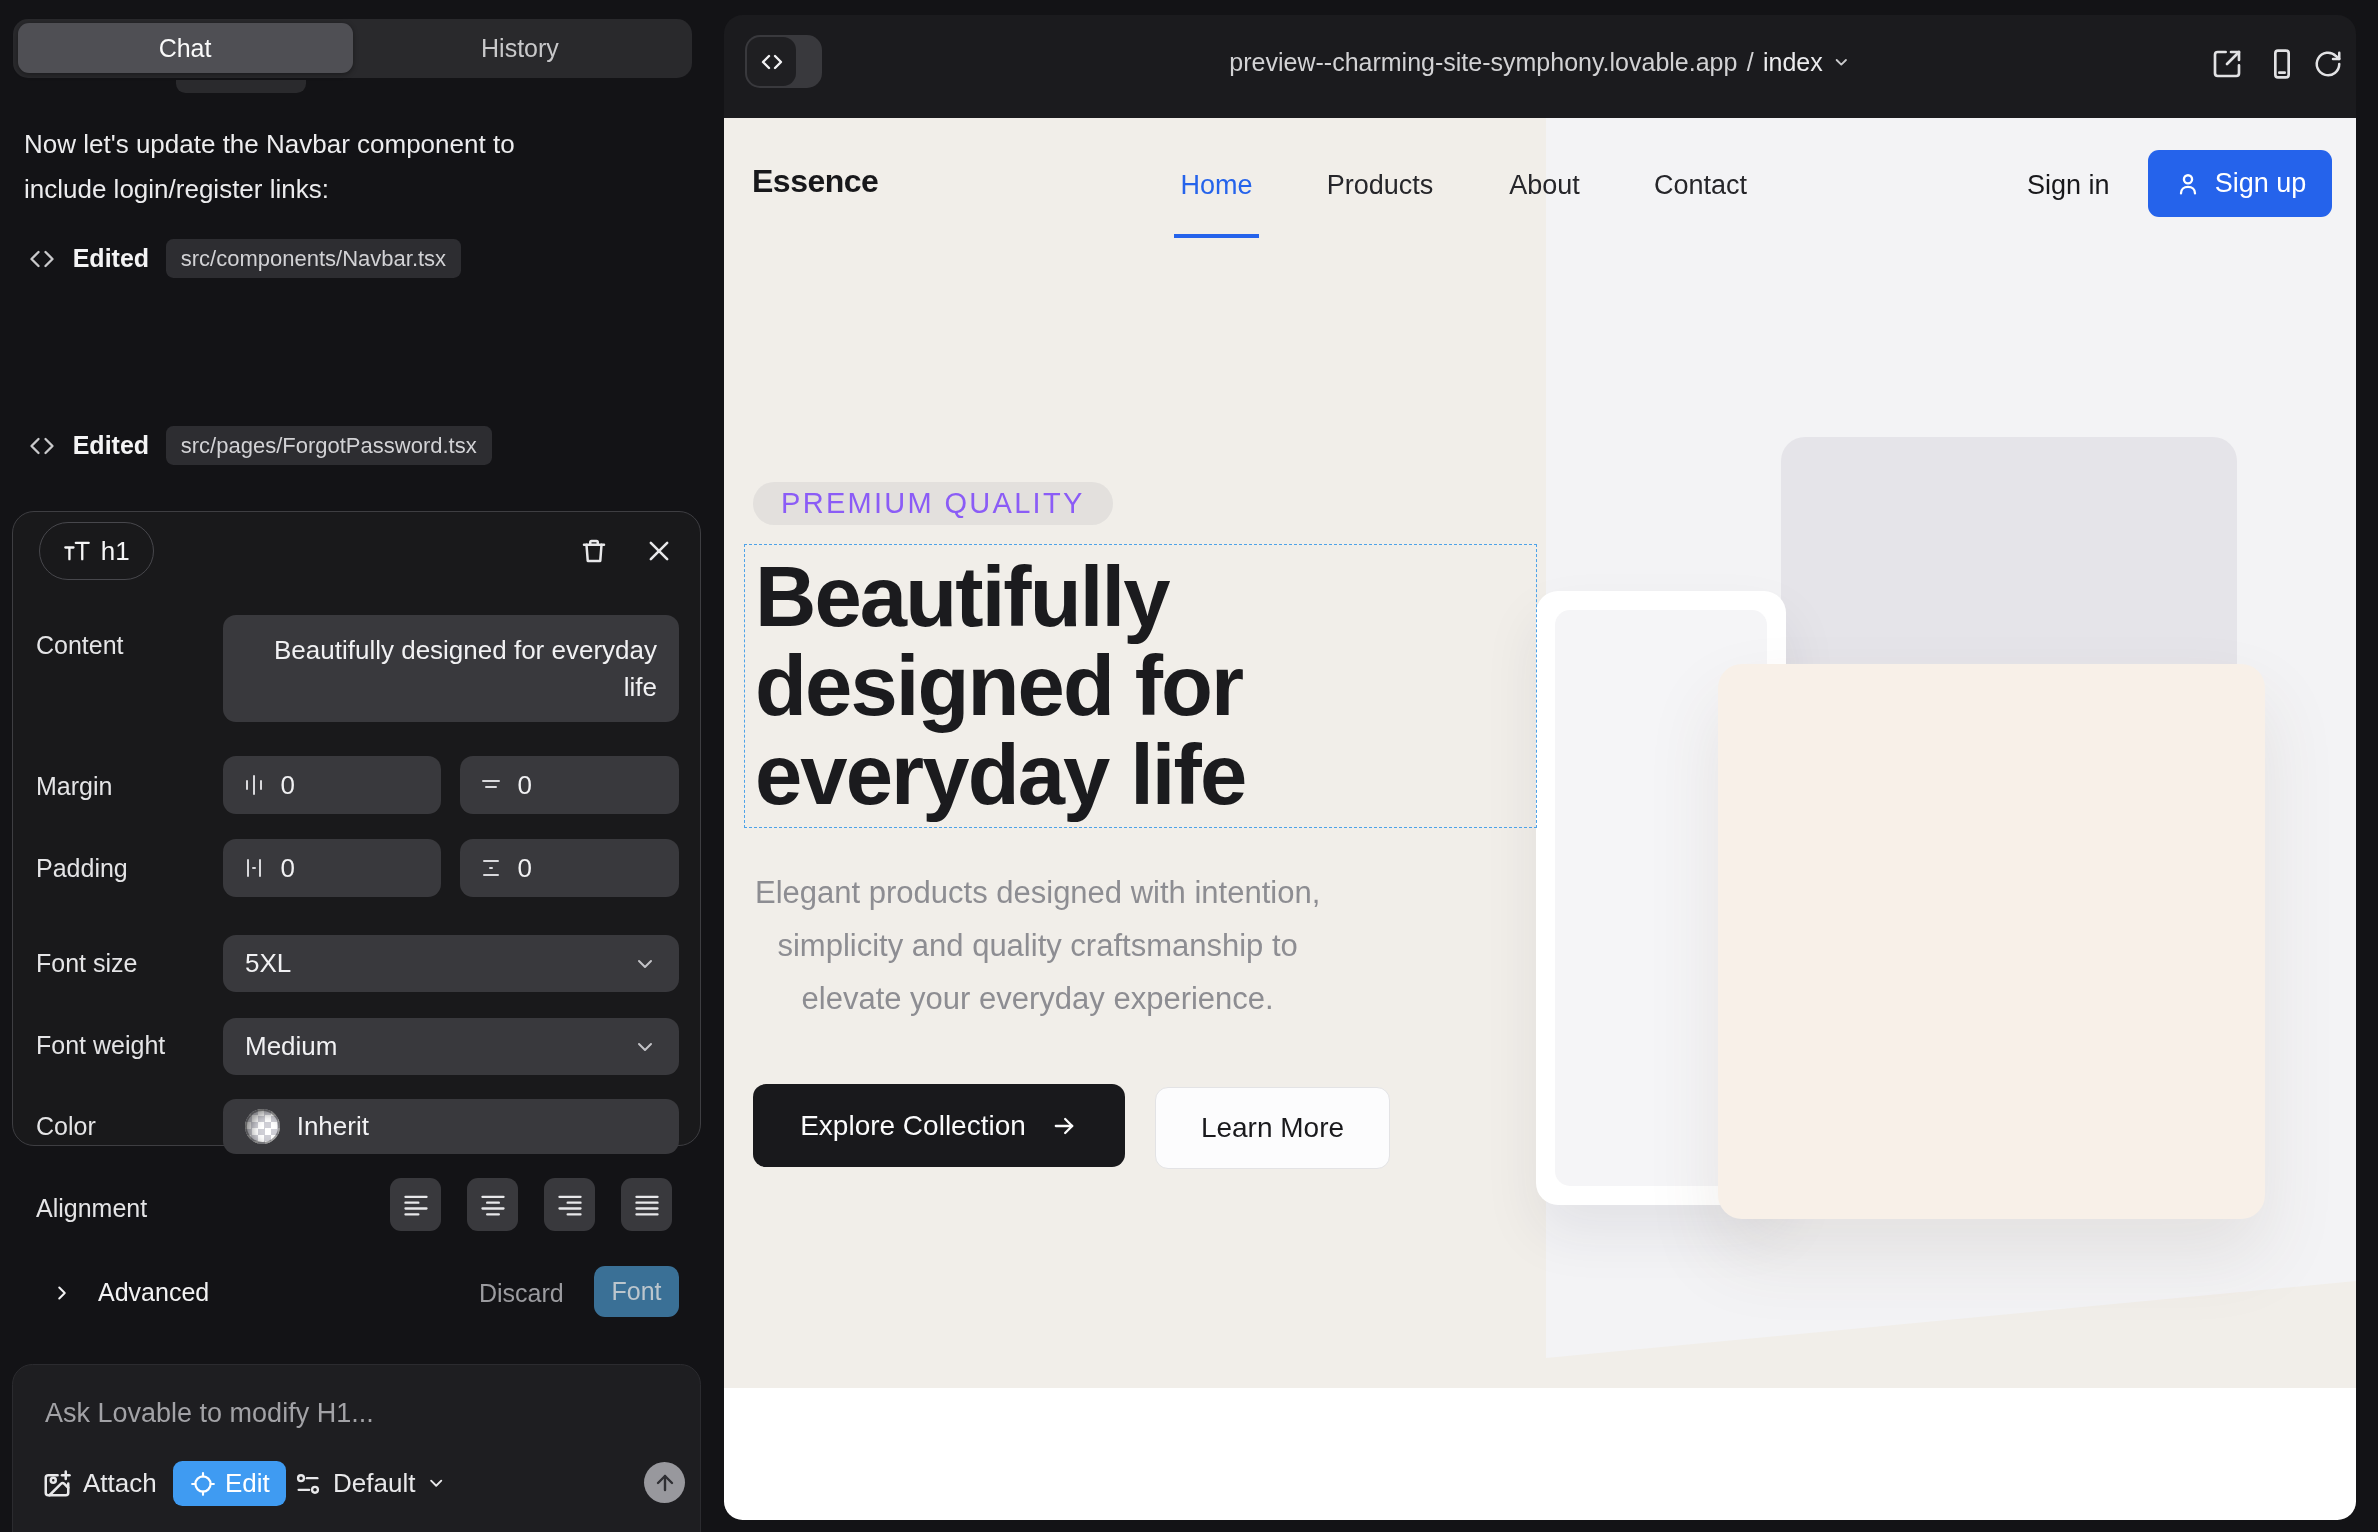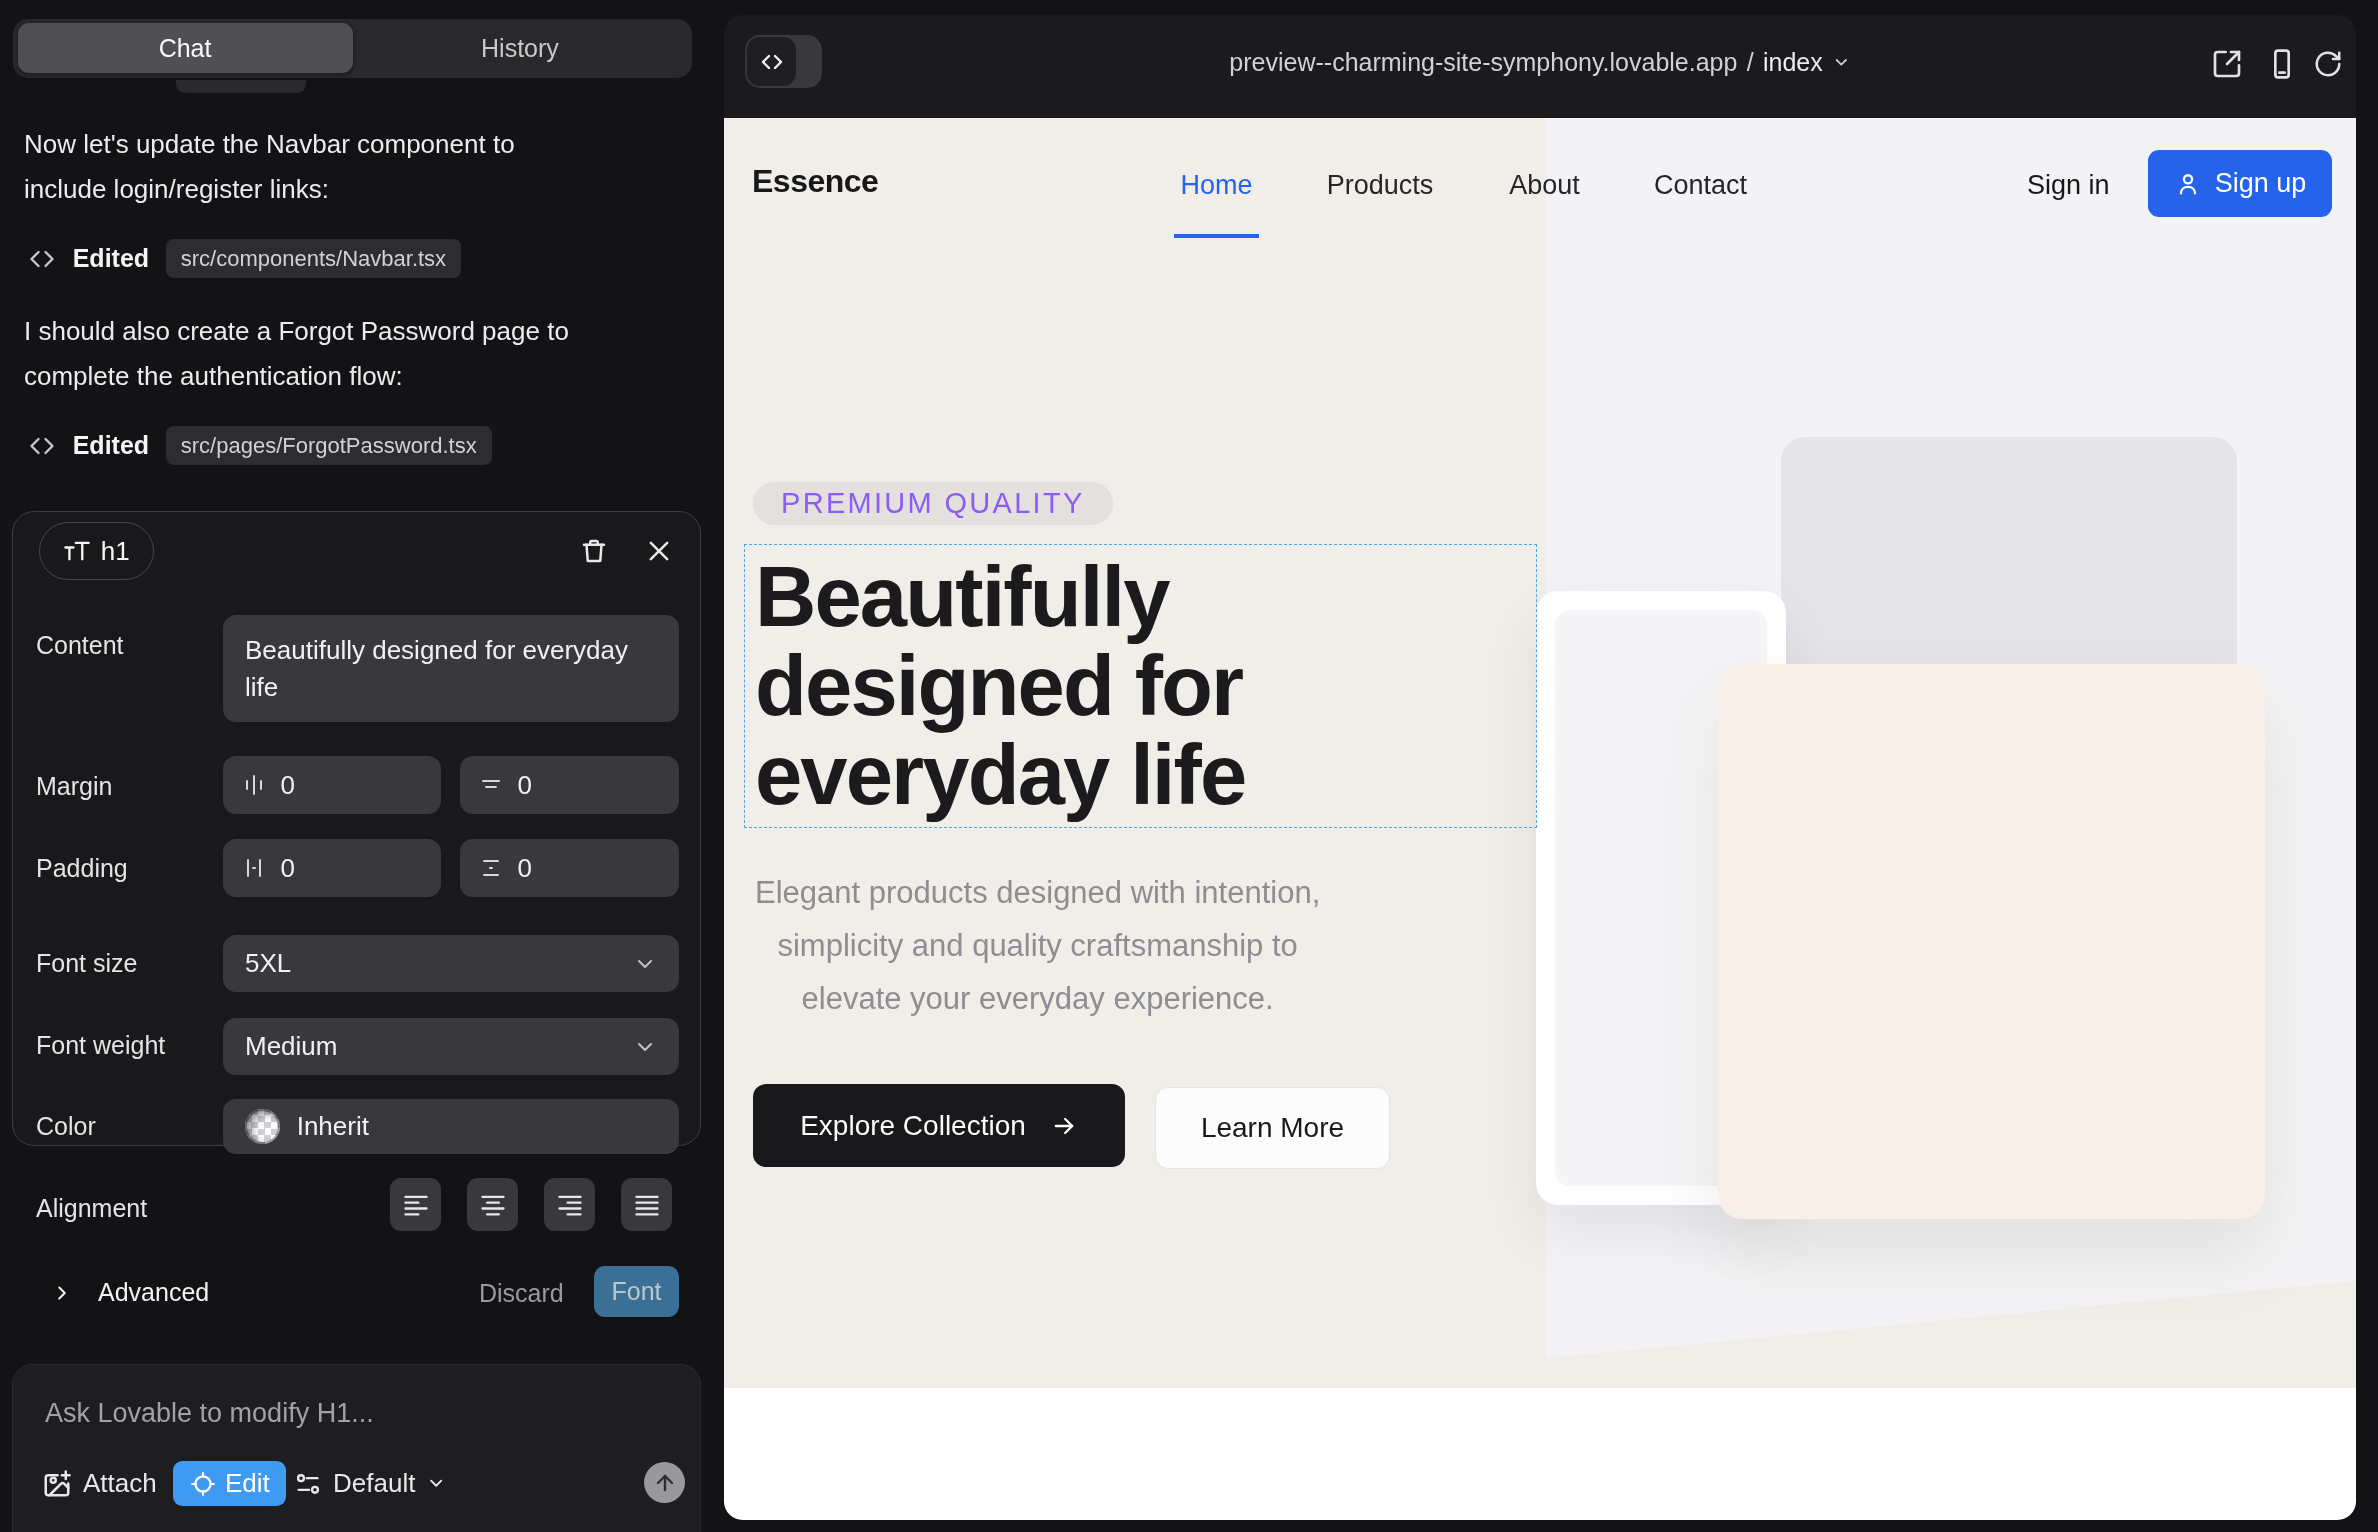--- a/index.html
+++ b/index.html
@@ -20,21 +20,21 @@
   .msg{position:absolute;left:24px;width:660px;font-size:26px;line-height:45px;color:#ECECEE;}
   .mline{display:block;white-space:nowrap;}
   .edited-row{position:absolute;left:28px;height:43px;display:flex;align-items:center;gap:16.7px;}
   .code-ic{color:#C9C9CB;}
   .edited-label{font-weight:bold;font-size:25px;color:#F4F4F5;}
   .file-chip{background:#2D2D31;border-radius:7.4px;padding:6.5px 15px;font-size:22px;color:#D2D2D5;
              white-space:nowrap;}
 
   
   .editor-card{position:absolute;left:12px;top:511px;width:689px;height:635px;background:#19191B;
-               border:1.9px solid #3E3E42;border-radius:22px;}
+               border:1.9px solid #3E3E42;border-radius:22px;text-align:right;}
   .type-pill{position:absolute;left:26px;top:10.2px;width:115px;height:58px;border:1.9px solid #47474C;
              border-radius:30px;display:flex;align-items:center;justify-content:center;gap:9.3px;
              color:#F5F5F6;font-size:26px;}
   .icon-btn{position:absolute;top:22px;width:33px;height:33px;color:#E8E8EA;display:flex;
             align-items:center;justify-content:center;cursor:pointer;}
   .lbl{position:absolute;left:23px;font-size:25px;color:#E4E4E6;white-space:nowrap;}
   .ta{position:absolute;left:210px;top:103px;width:456px;height:107px;background:#39393D;
       border-radius:13px;padding:16.7px 22px;font-size:26px;line-height:37px;color:#F1F1F3;}
   .num{position:absolute;height:58px;background:#39393D;border-radius:13px;display:flex;
        align-items:center;gap:15px;padding:0 18.6px;color:#F1F1F3;font-size:26px;}
@@ -139,24 +139,20 @@
       <span class="code-ic">
         <svg width="28" height="28" viewBox="0 0 24 24" fill="none" stroke="currentColor" stroke-width="2" stroke-linecap="round" stroke-linejoin="round">
             <polyline points="9 6 3 12 9 18"></polyline>
             <polyline points="15 6 21 12 15 18"></polyline>
           </svg>
       </span>
       <span class="edited-label">Edited</span>
       <span class="file-chip">src/components/Navbar.tsx</span>
     </div>
 
-    <div class="msg" style="top:309px">
-      <span class="mline">I should also create a Forgot Password page to</span>
-      <span class="mline">complete the authentication flow:</span>
-    </div>
     <div class="edited-row" style="top:424px">
       <span class="code-ic">
         <svg width="28" height="28" viewBox="0 0 24 24" fill="none" stroke="currentColor" stroke-width="2" stroke-linecap="round" stroke-linejoin="round">
             <polyline points="9 6 3 12 9 18"></polyline>
             <polyline points="15 6 21 12 15 18"></polyline>
           </svg>
       </span>
       <span class="edited-label">Edited</span>
       <span class="file-chip">src/pages/ForgotPassword.tsx</span>
     </div>

